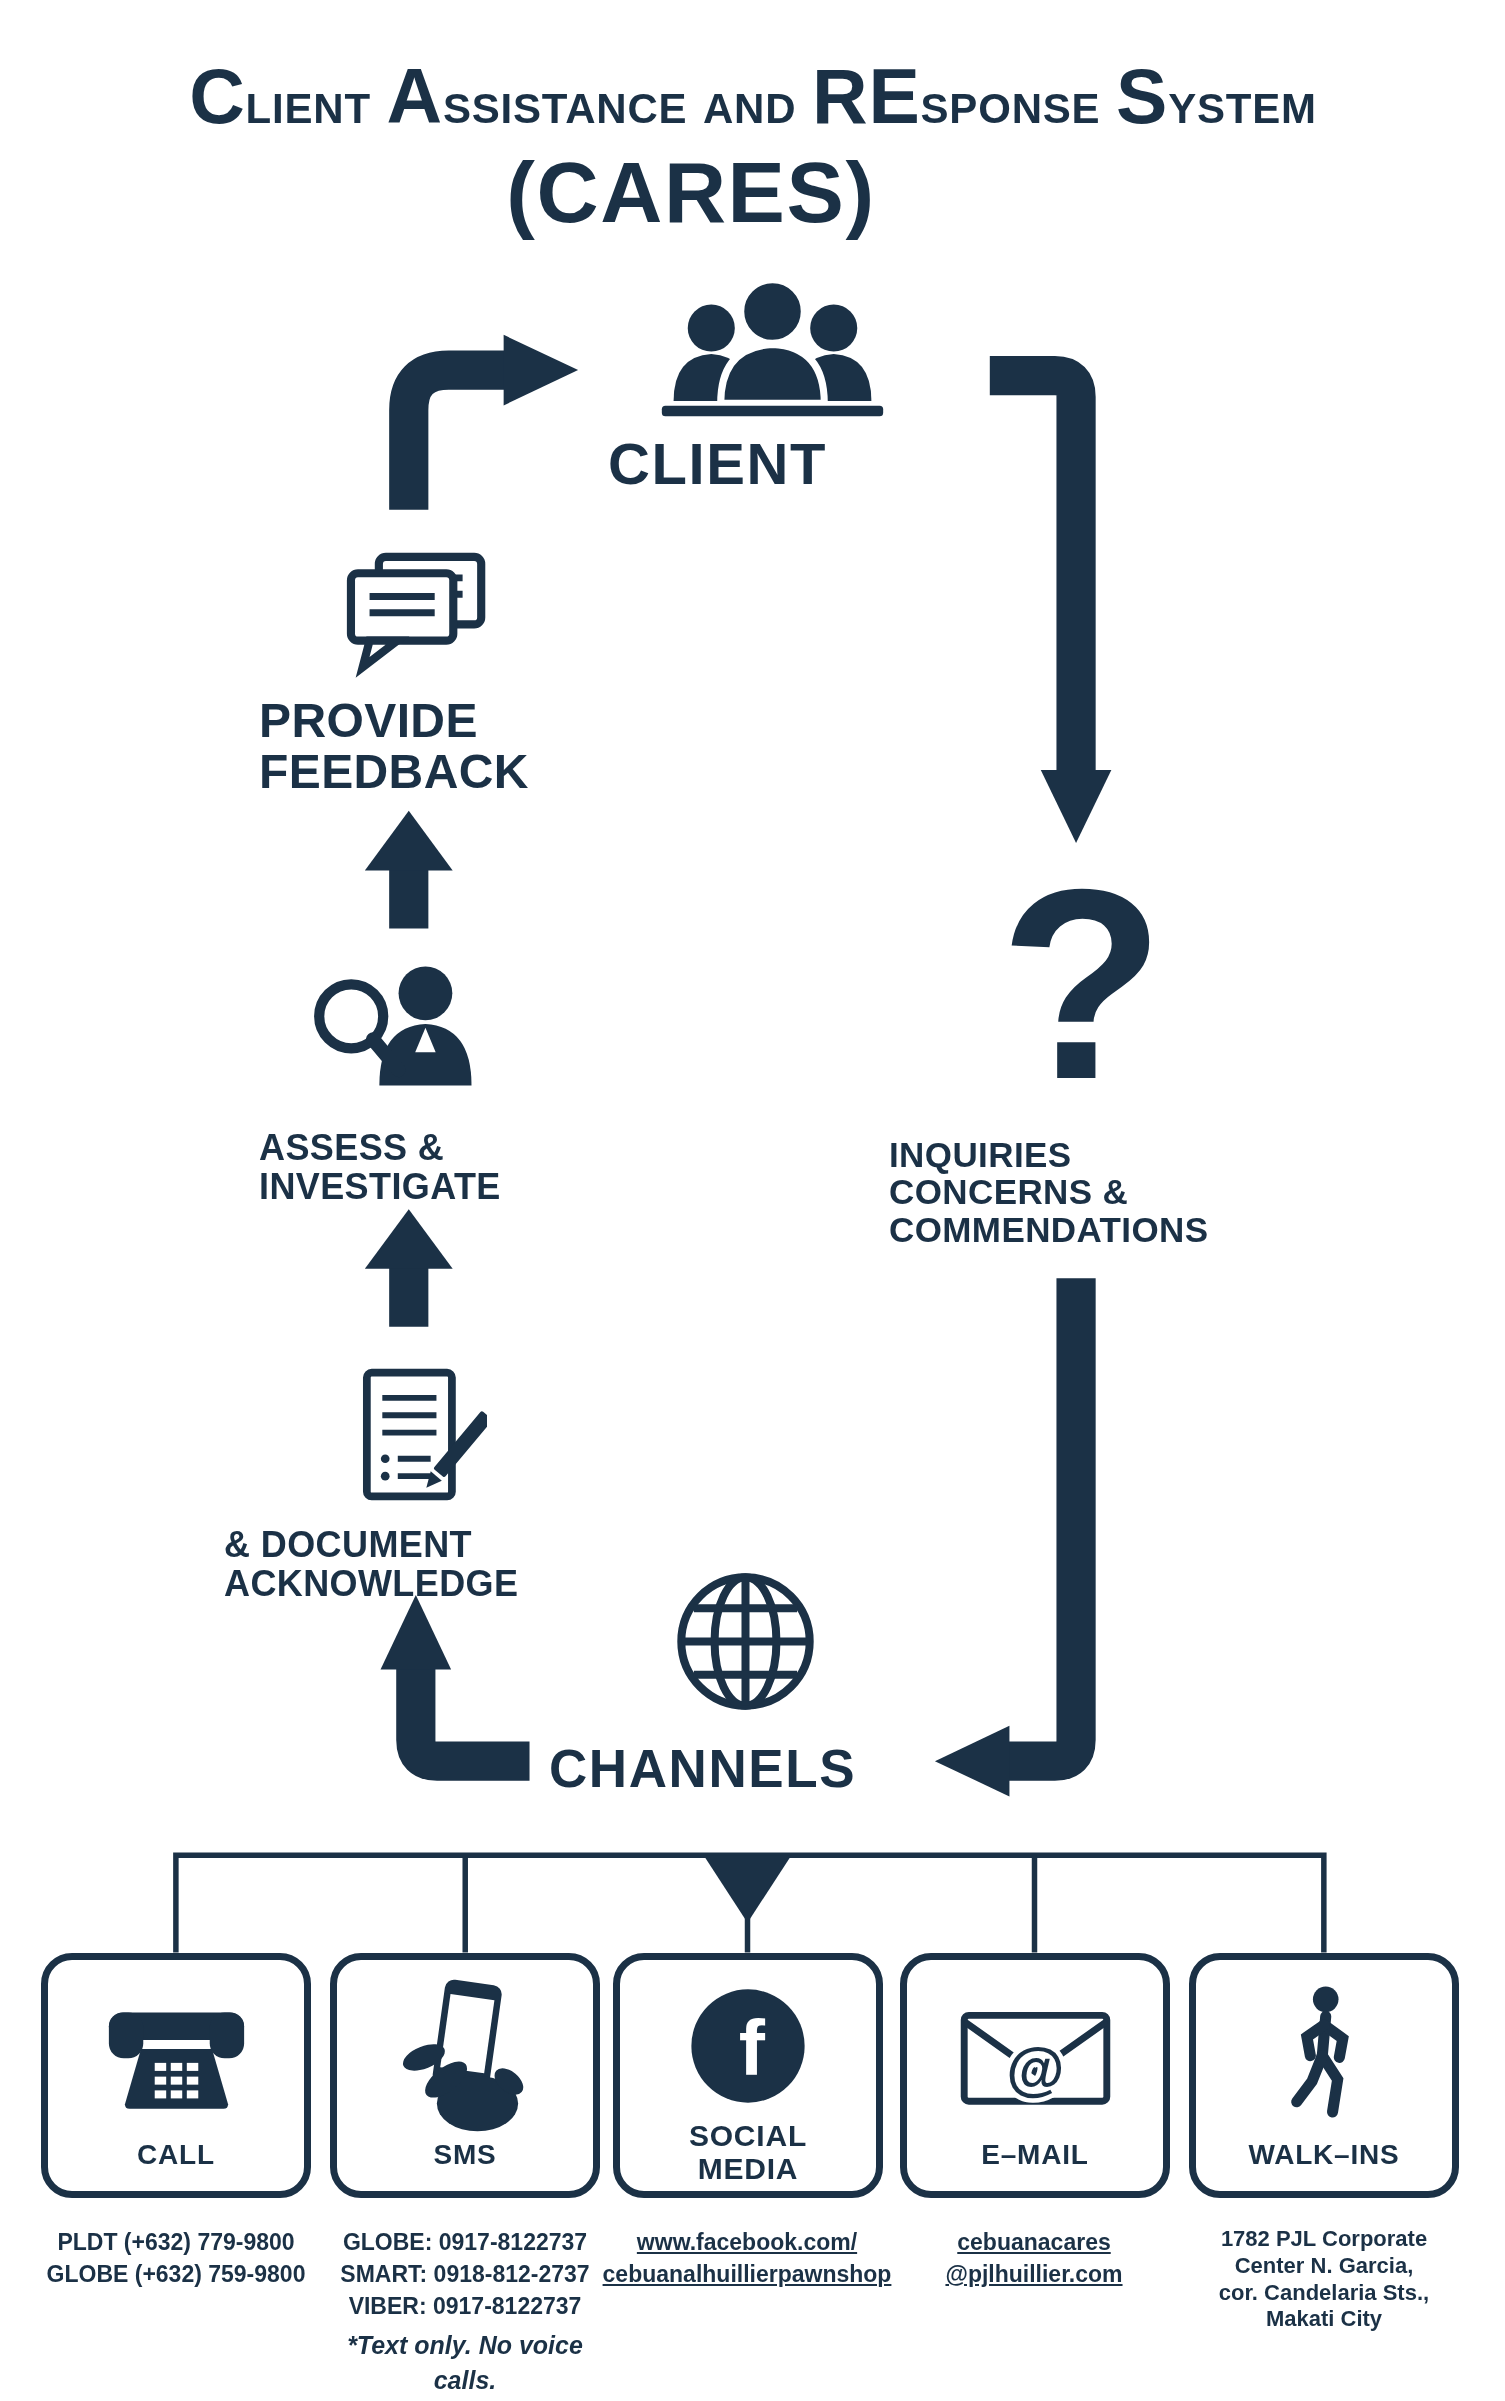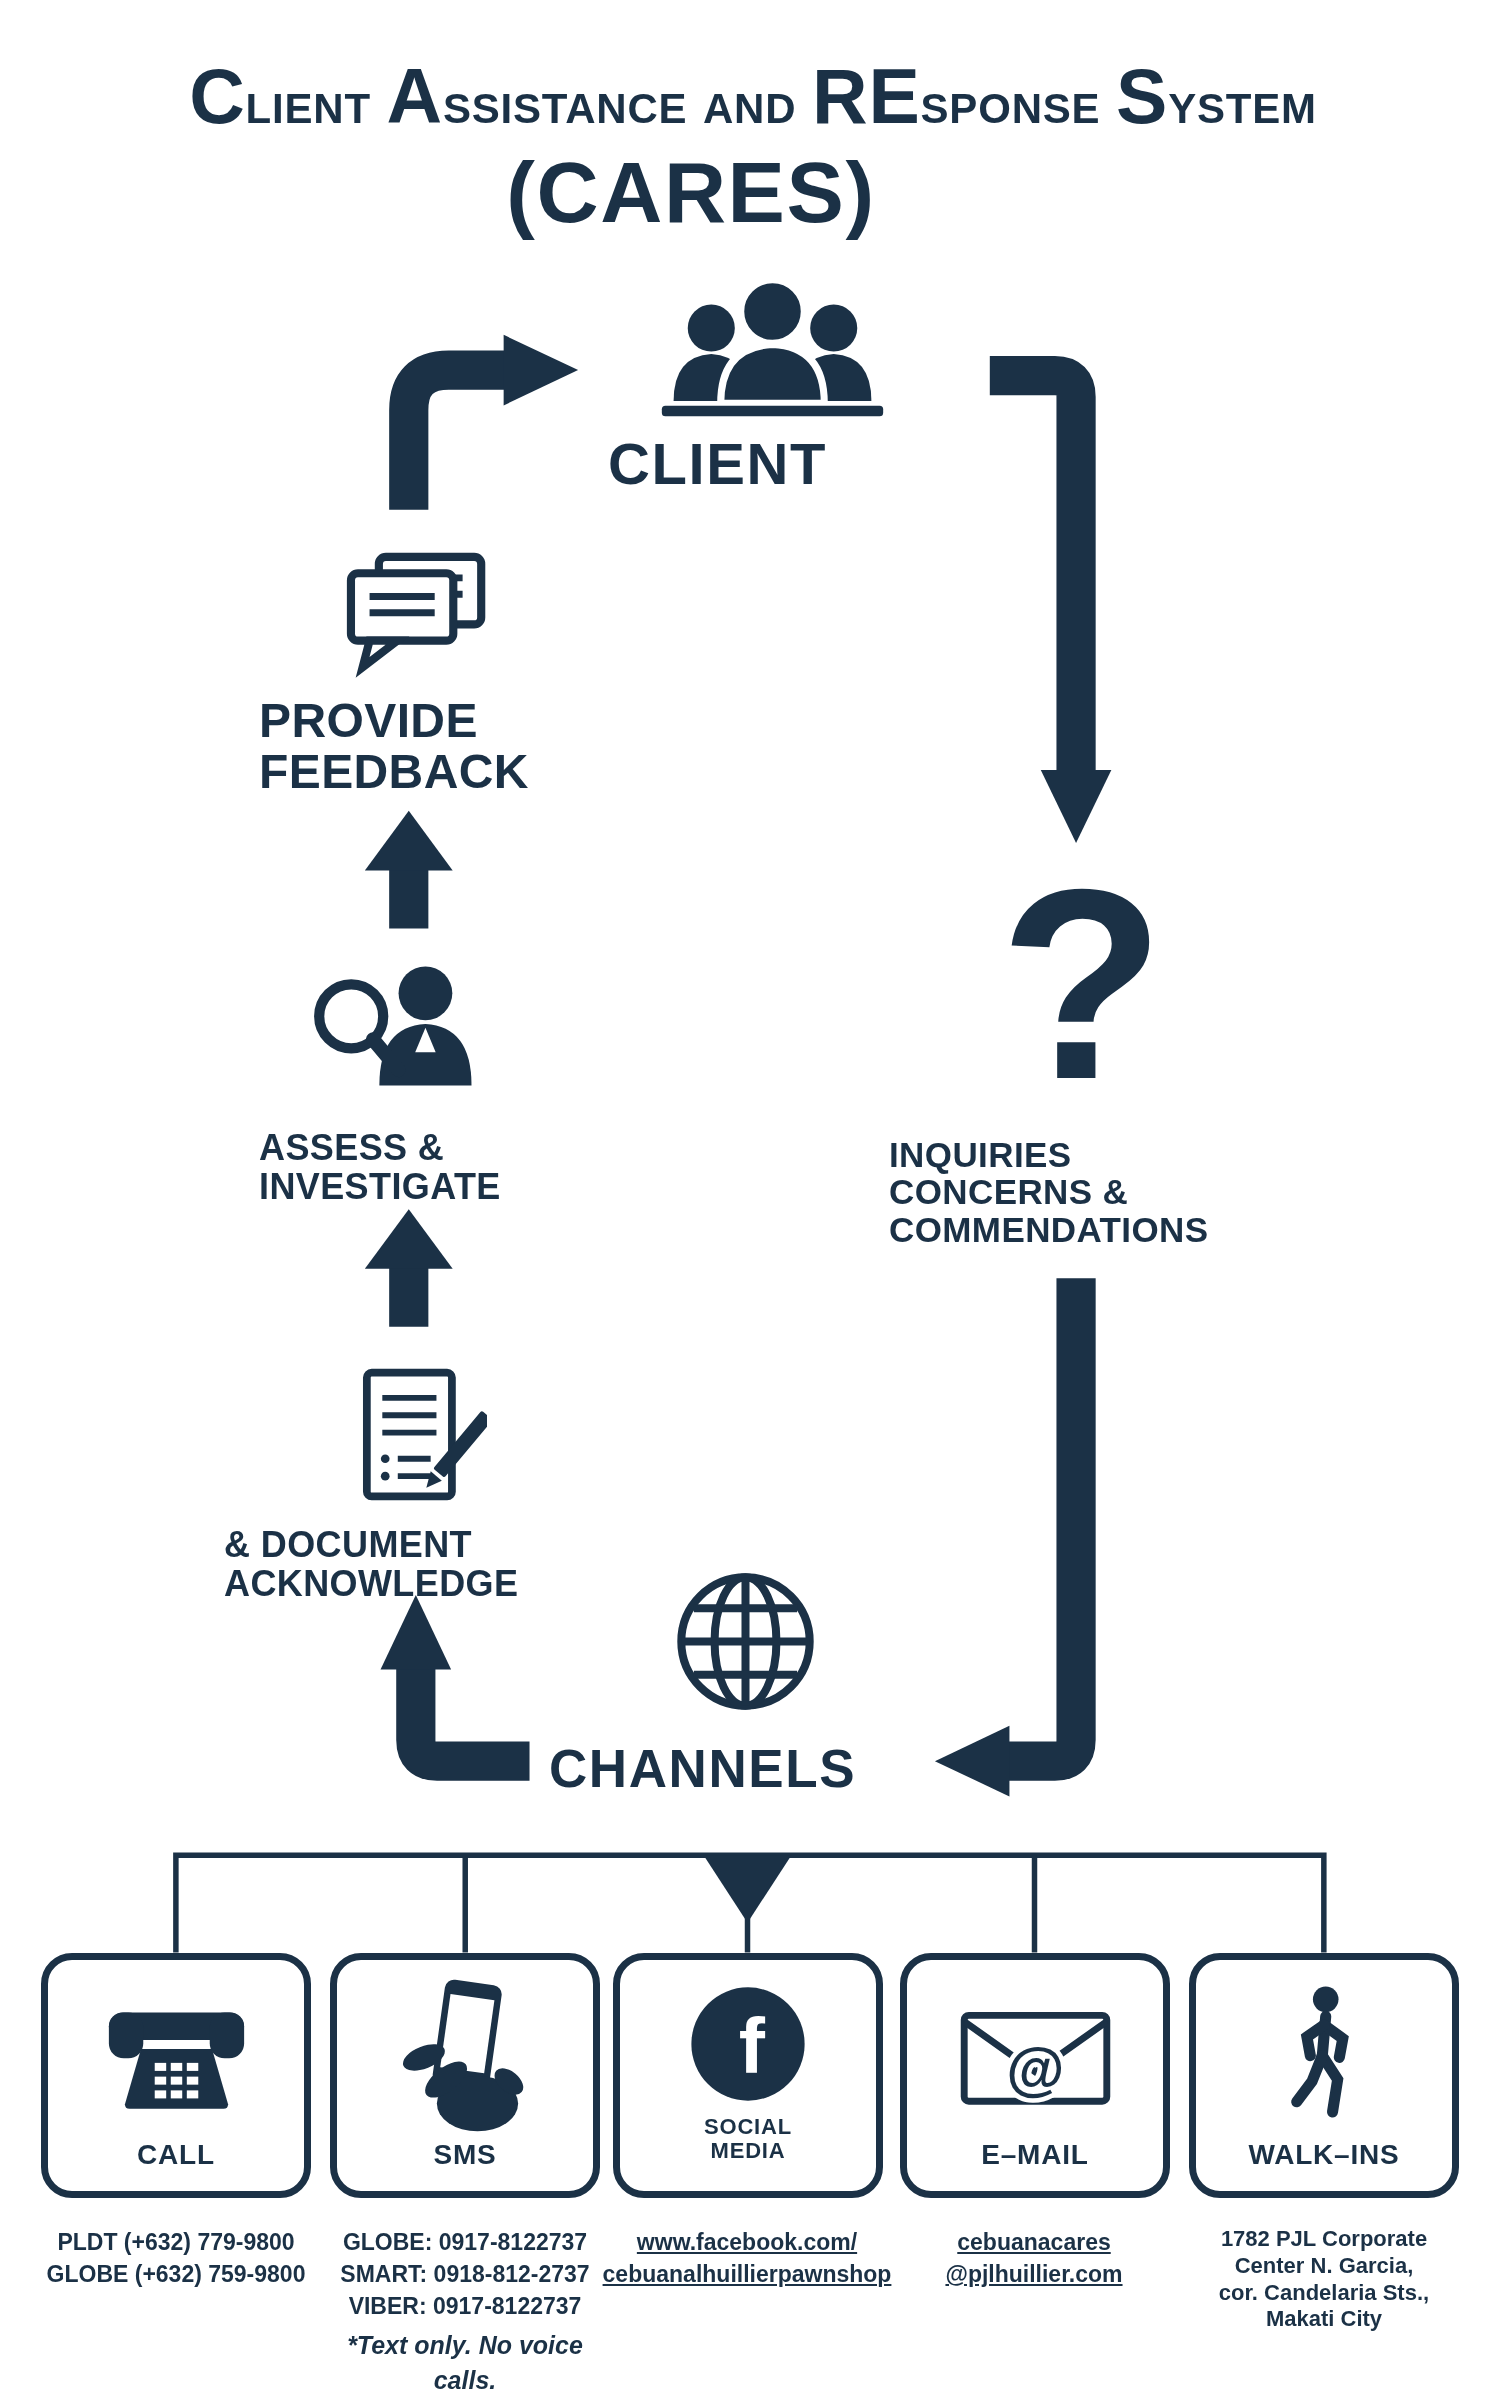--- a/index.html
+++ b/index.html
@@ -30,21 +30,21 @@
   .h-channels { left:549px;  top:1741px; width:392px; font-size:53px; letter-spacing:1.6px; }
   .h-inquiries{ left:889px; top:1136px; width:392px; font-size:35px; }
   .qmark { left:976px; top:843px; width:212px; height:282px; display:flex; align-items:center; justify-content:center;
            font-size:271px; font-weight:bold; }
 
   
   .box { position:absolute; top:1953px; width:270px; height:245px; background:#fff;
          border:7px solid #1b3146; border-radius:31px; display:flex; flex-direction:column; align-items:center; z-index:2; }
   .box-icon { flex:1; display:flex; align-items:center; justify-content:center; padding-top:12.5px; overflow:hidden; width:100%; }
   .box-label { font-weight:bold; font-size:28px; letter-spacing:0.8px; text-align:center; padding-bottom:20px; line-height:1.1; }
-  .box-label.two-line { font-size:22px; padding-bottom:28px; }
+  .box-label.two-line { font-size:30px; padding-bottom:6px; }
 
   
   .details { position:absolute; top:2226px; width:298px; text-align:center; font-size:23px; font-weight:600; line-height:1.4; }
   .details .link { font-weight:bold; text-decoration:underline; }
   .details .note { font-style:italic; font-size:25px; font-weight:600; margin-top:5px; }
   .details.walkins { font-size:22px; line-height:1.22; }
 </style>
 </head>
 <body>
 

